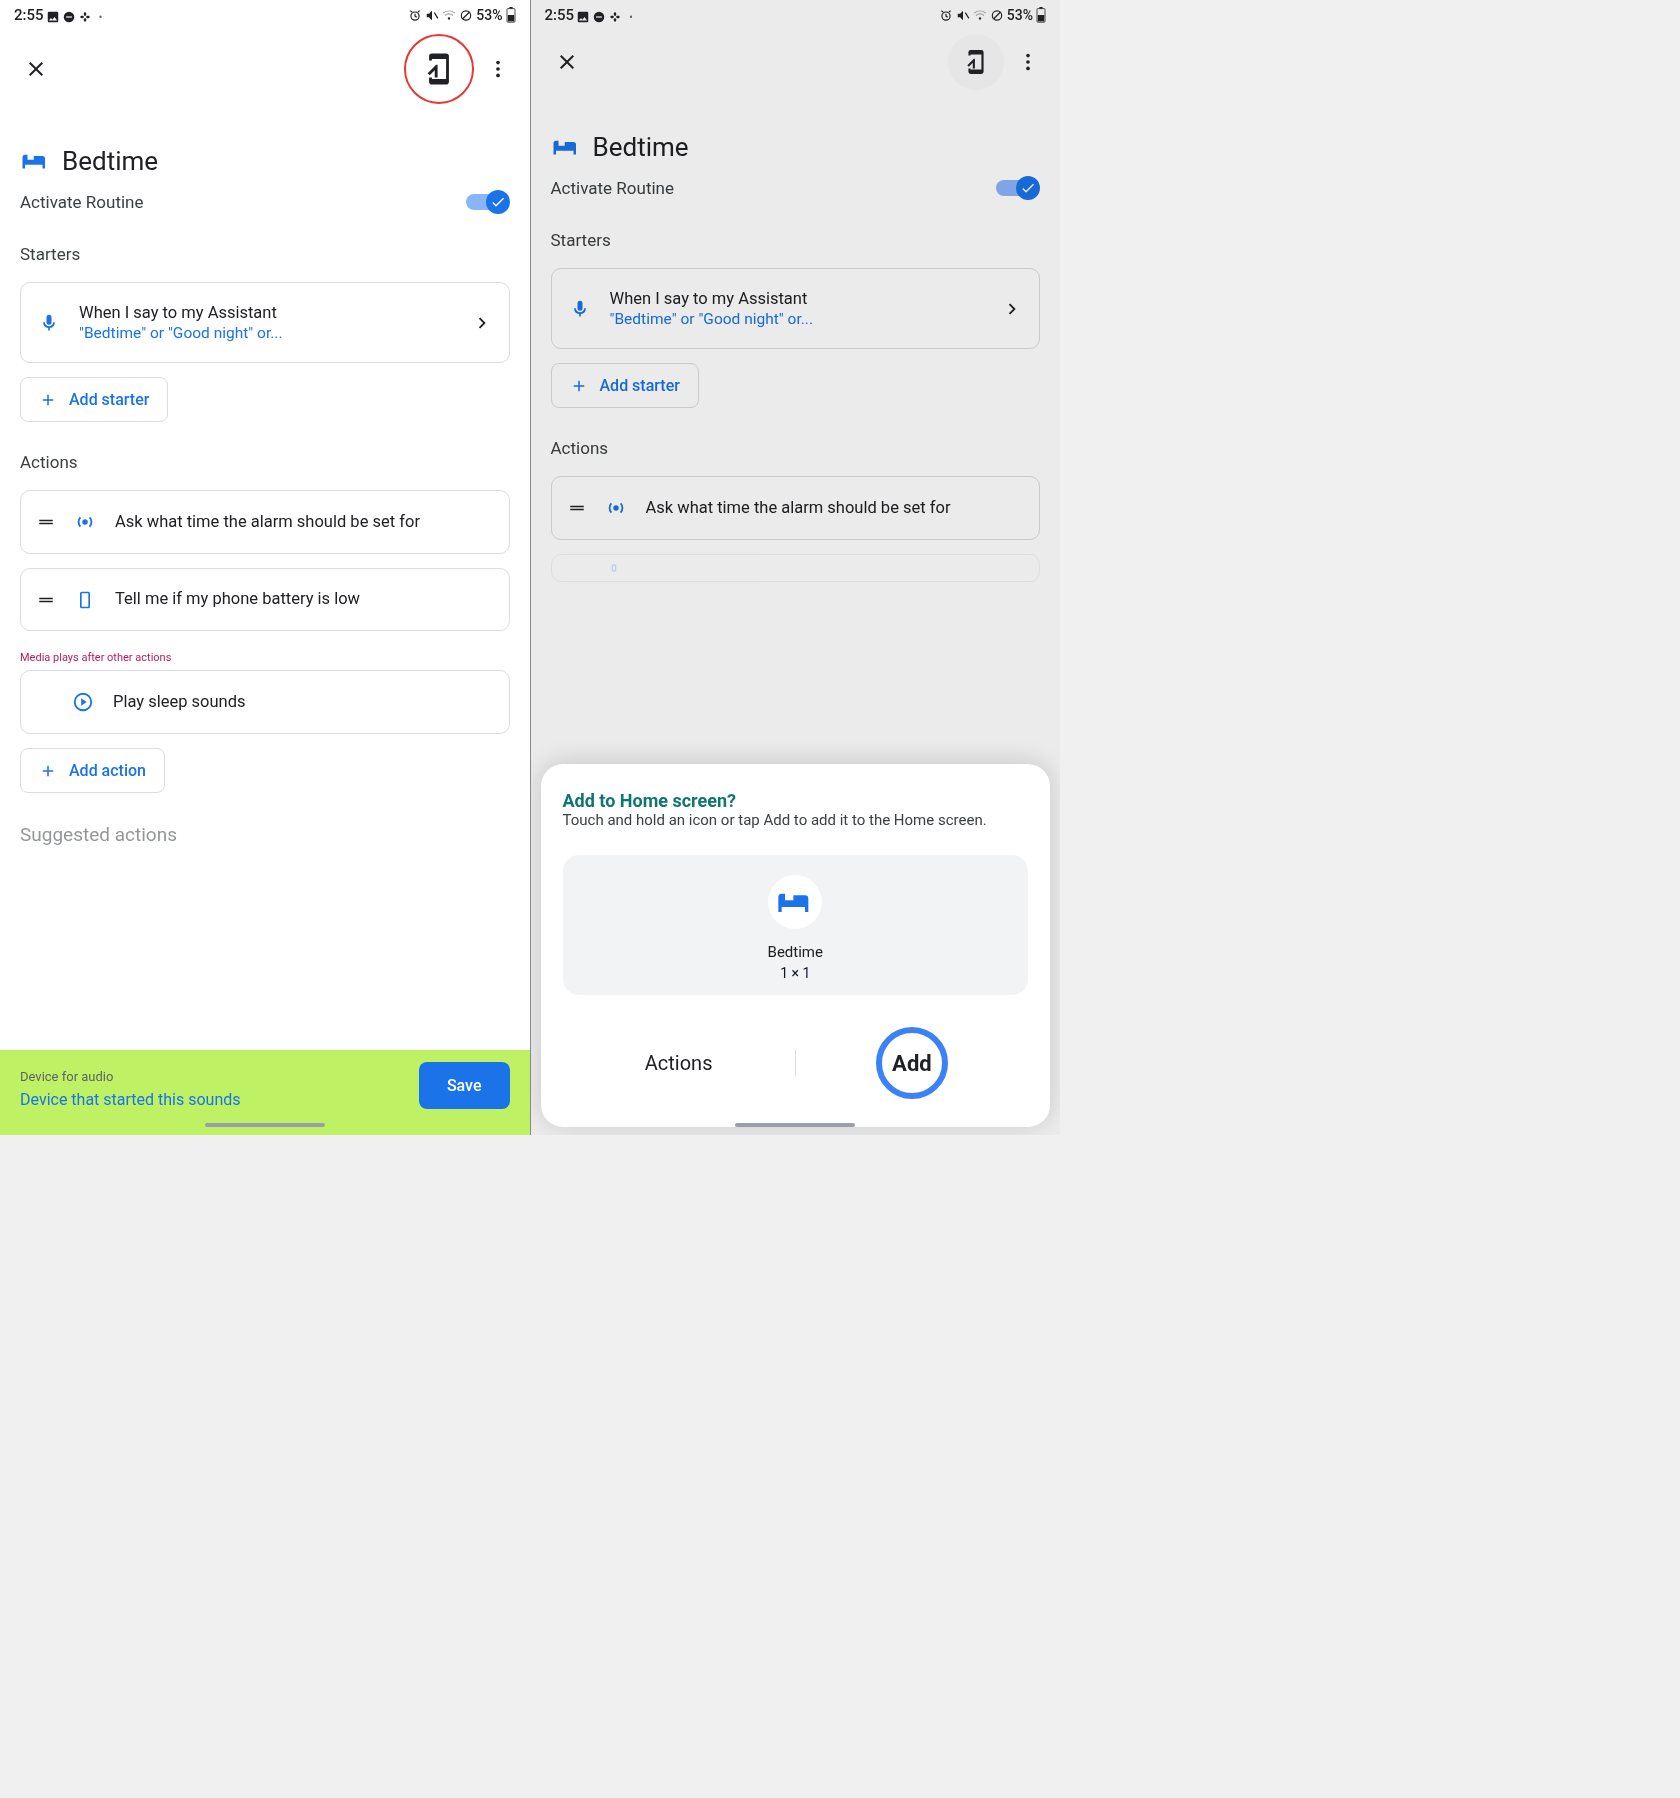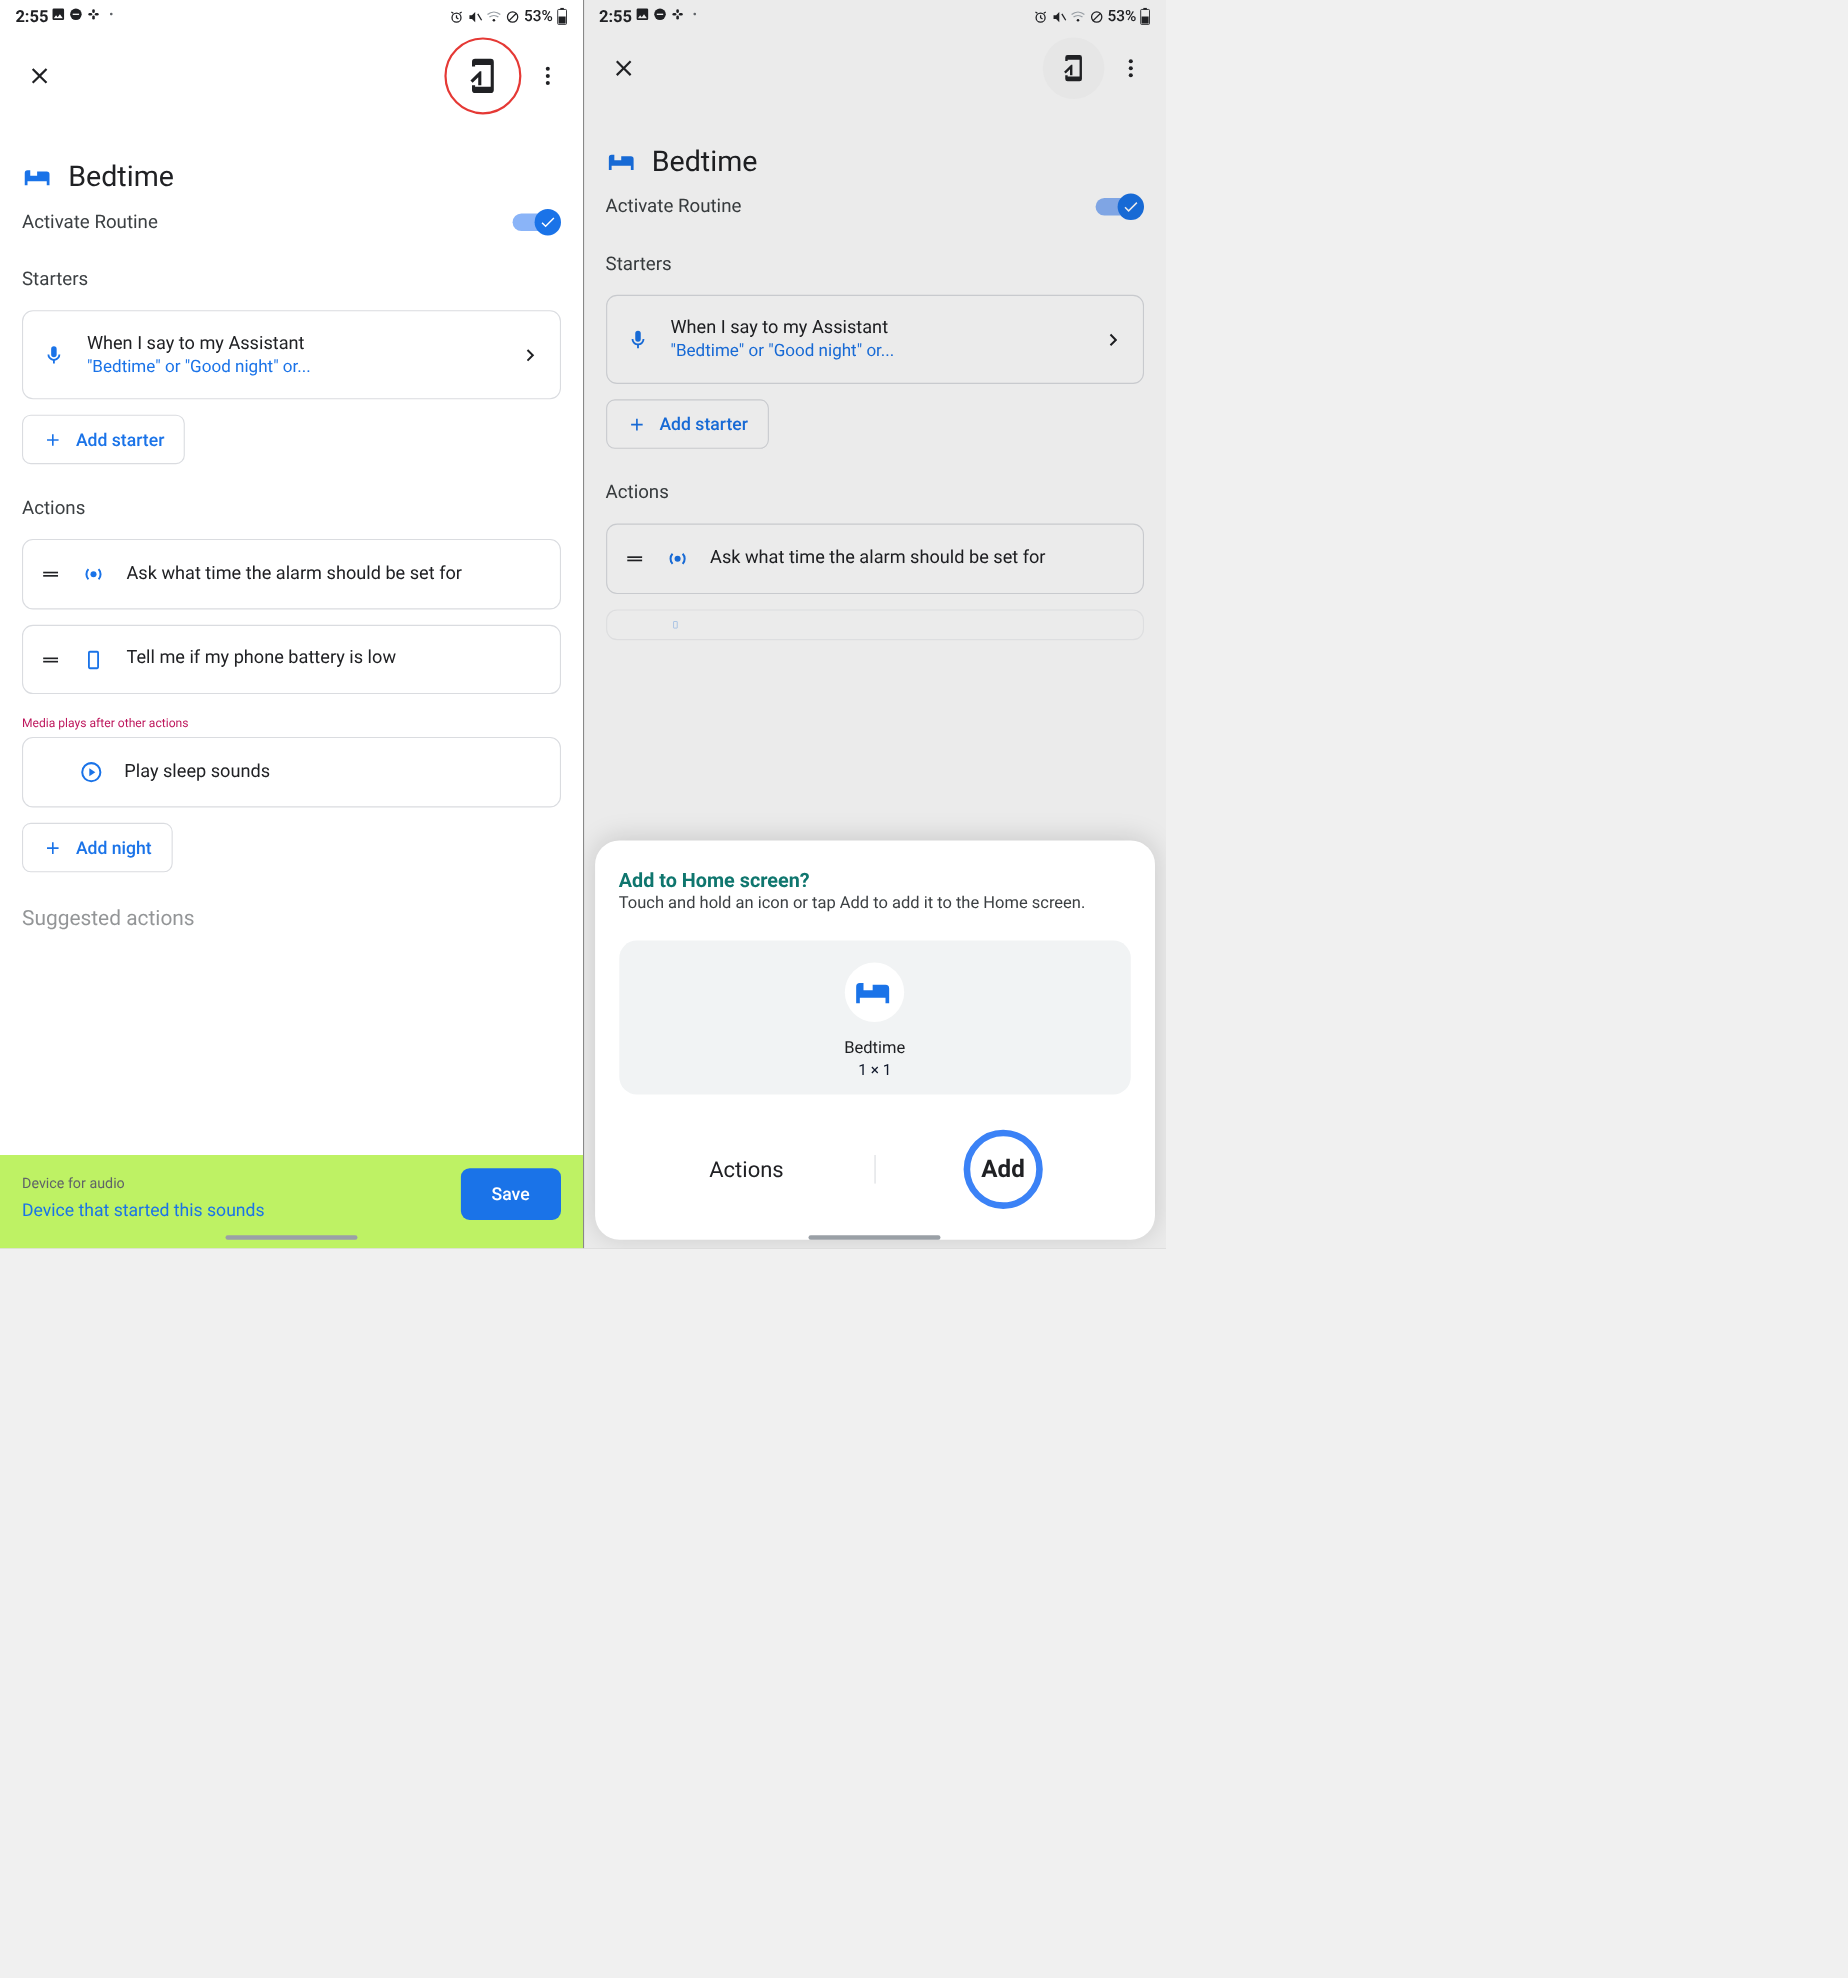--- a/index.html
+++ b/index.html
@@ -1,21 +1,21 @@
 <!DOCTYPE html>
 <html><head>
 <meta charset="utf-8">
 <style>
   * { box-sizing: border-box; margin: 0; padding: 0; }
   body { font-family: Roboto, Arial, sans-serif; background: #f0f0f0; }
   .container { width: 1060px; display: flex; background: #888; gap: 1px; }
   .phone { width: 530px; background: #fff; position: relative; height: 1135px; overflow: hidden; }
   .phone.dimmed::before { content:""; position:absolute; inset:0; background:rgba(0,0,0,0.08); z-index:1; pointer-events:none; }
   .statusbar { display:flex; justify-content:space-between; align-items:center; padding: 6px 14px 4px; font-size:15px; font-weight:500; color:#202124; position:relative; z-index:2;}
-  .status-left { display:flex; align-items:flex-start; gap:2px;font-weight:bold;}
+  .status-left { display:flex; align-items:flex-end; gap:2px;}
   .status-right { display:flex; align-items:center; gap:3px; font-size:14px;}
   .sicon { width:14px; height:14px; display:inline-flex; align-items:center; justify-content:center;}
   .appbar { display:flex; align-items:center; justify-content:space-between; padding:6px 8px 6px 12px; position:relative; z-index:2;}
   .iconbtn { width:48px; height:48px; display:flex; align-items:center; justify-content:center; border-radius:50%; }
   .iconbtn.hl { background:#e6e6e6;}
   .appbar-right { display:flex; align-items:center;}
   .redcircle { border:2px solid #e53935; border-radius:50%;}
   .content { padding:0 20px;}
   .title-row { display:flex; align-items:center; gap:12px; margin-top:36px;}
   .title-row .bedicon { width:30px; height:30px;}
@@ -245,21 +245,21 @@
         </span>
         <div class="card-body">
           <div class="card-line1">Play sleep sounds</div>
         </div>
       </div>
 
       <div class="addbtn">
         <svg viewBox="0 0 24 24" width="18" height="18">
             <path class="blue" d="M19 13h-6v6h-2v-6H5v-2h6V5h2v6h6z"></path>
           </svg>
-        <span>Add night</span>
+        <span>Add action</span>
       </div>
 
       <div class="suggested" style="opacity:0.55">Suggested actions</div>
     </div>
 
     <div class="bottombar">
       <div class="deviceblock">
         <div class="device-label">Device for audio</div>
         <div class="device-value">Device that started this sounds</div>
       </div>

